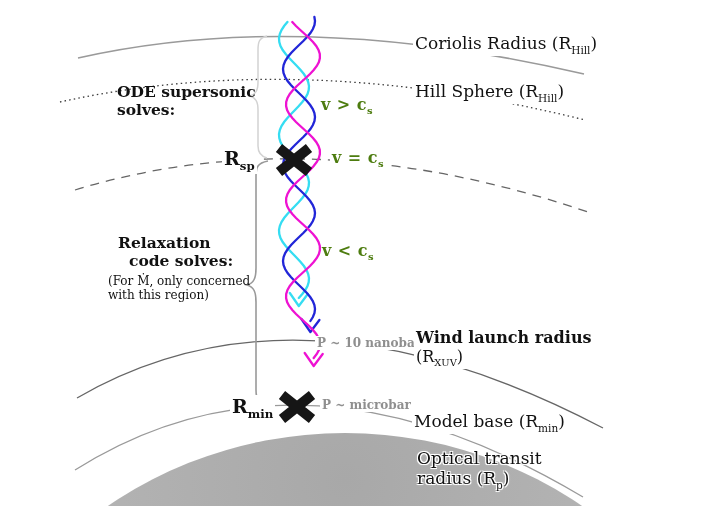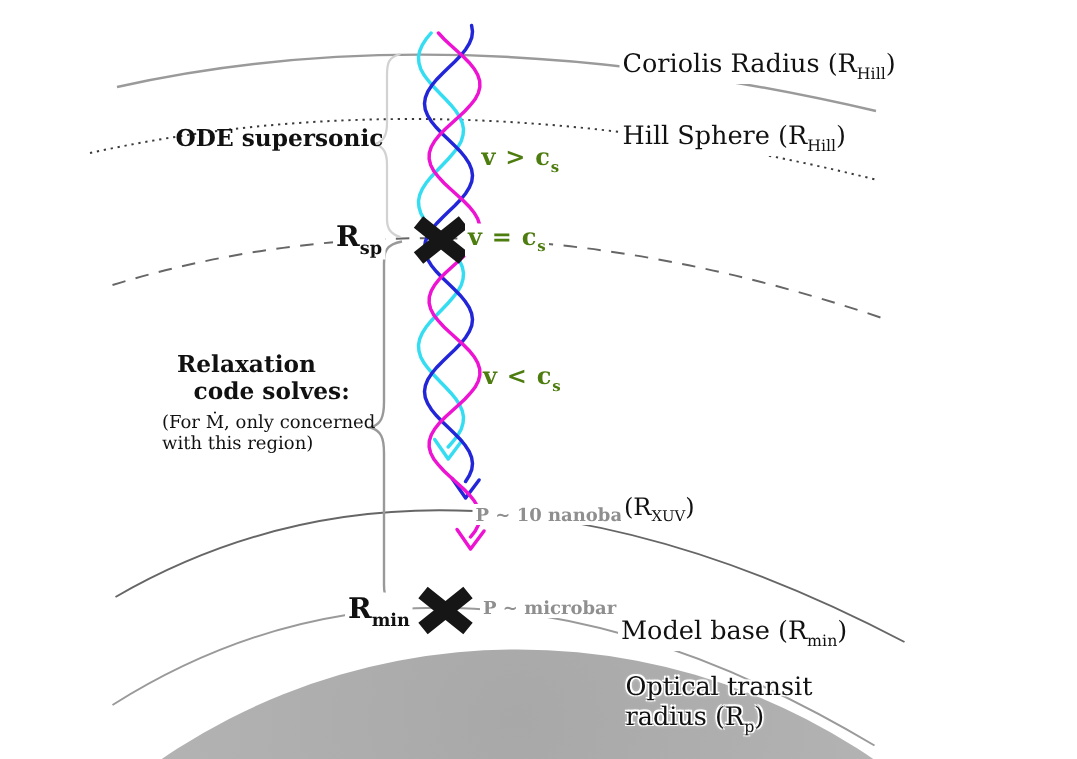--- a/index.html
+++ b/index.html
@@ -64,31 +64,32 @@
   <div class="lbl big bg" style="left:413px;top:33px;">
     <span>Coriolis Radius (R</span><sub>Hill</sub><span>)</span>
   </div>
 
   <div class="lbl big bg" style="left:413px;top:81px;text-align:right;">
     <span>Hill Sphere (R</span><sub>Hill</sub><span>)</span>
   </div>
 
   <div class="lbl boldlbl" style="left:117px;top:83px;">
     <div>ODE supersonic</div>
+    <div>solves:</div>
   </div>
 
   <div class="lbl vlabel" style="left:321px;top:96px;">
     <b>v</b><span> &gt; c</span><sub>s</sub>
   </div>
 
   <div class="lbl marker bg" style="left:222px;top:147px;">
     <span>R</span><sub>sp</sub>
   </div>
 
-  <div class="lbl vlabel bg" style="left:310px;top:149px;">
+  <div class="lbl vlabel bg" style="left:330px;top:149px;">
     <b>v</b><span> = c</span><sub>s</sub>
   </div>
 
   <div class="lbl bg" style="left:414px;top:144px;">
   </div>
 
   <div class="lbl" style="left:108px;top:234px;">
     <div class="boldlbl" style="margin-left:10px;">Relaxation</div>
     <div class="boldlbl" style="margin-left:21px;">code solves:</div>
     <div class="note" style="margin-top:3px;">(For Ṁ, only concerned</div>
@@ -97,20 +98,21 @@
 
   <div class="lbl vlabel" style="left:322px;top:242px;">
     <b>v</b><span> &lt; c</span><sub>s</sub>
   </div>
 
   <div class="lbl plabel bg" style="left:315px;top:336px;">
     <span>P ~ 10 nanobar</span>
   </div>
 
   <div class="lbl bg" style="left:414px;top:329px;">
+    <div style="font-size:16px;font-weight:bold;">Wind launch radius</div>
     <div style="font-size:16px;"><span>(R</span><sub>XUV</sub><span>)</span></div>
   </div>
 
   <div class="lbl marker bg" style="left:230px;top:395px;">
     <span>R</span><sub>min</sub>
   </div>
 
   <div class="lbl plabel bg" style="left:320px;top:398px;">
     <span>P ~ microbar</span>
   </div>

